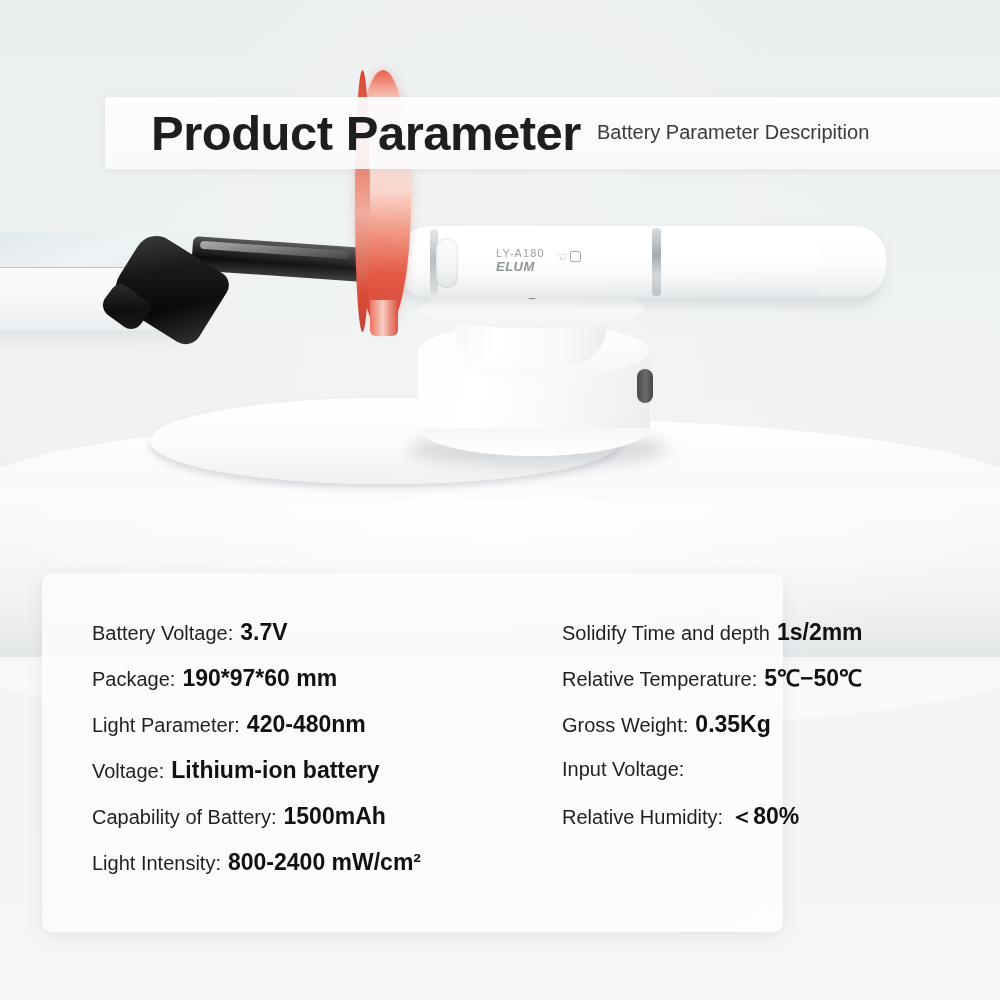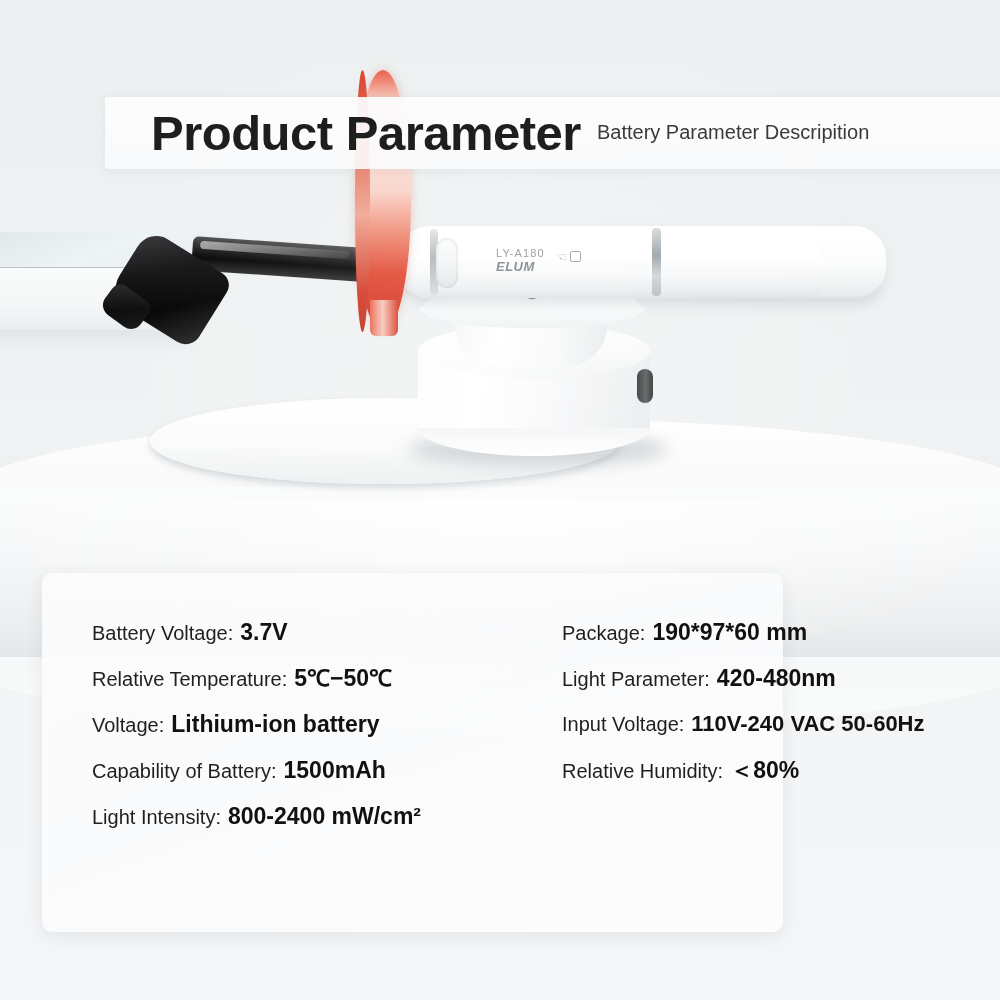--- a/index.html
+++ b/index.html
@@ -331,43 +331,50 @@
   <div class="header-sub">Battery Parameter Descripition</div>
 </div>
 
 <div class="spec-panel">
   <div class="spec-grid">
 
     <div class="spec-item">
       <span class="spec-label">Battery Voltage:</span>
       <span class="spec-value">3.7V</span>
     </div>
+    <div class="spec-item">
+      <span class="spec-label">Solidify Time and depth</span>
+      <span class="spec-value">1s/2mm</span>
+    </div>
 
     <div class="spec-item">
       <span class="spec-label">Package:</span>
       <span class="spec-value">190*97*60 mm</span>
     </div>
 
     <div class="spec-item">
       <span class="spec-label">Relative Temperature:</span>
       <span class="spec-value">5℃−50℃</span>
     </div>
     <div class="spec-item">
       <span class="spec-label">Light Parameter:</span>
       <span class="spec-value">420-480nm</span>
     </div>
 
     <div class="spec-item">
+      <span class="spec-label">Gross Weight:</span>
+      <span class="spec-value">0.35Kg</span>
+    </div>
+    <div class="spec-item">
       <span class="spec-label">Voltage:</span>
       <span class="spec-value">Lithium-ion battery</span>
     </div>
 
     <div class="spec-item">
       <span class="spec-label">Input Voltage:</span>
-      <span class="spec-value small">110V-240  VAC 50-60Hz</span>
     </div>
     <div class="spec-item">
       <span class="spec-label">Capability of Battery:</span>
       <span class="spec-value">1500mAh</span>
     </div>
 
     <div class="spec-item">
       <span class="spec-label">Relative Humidity:</span>
       <span class="spec-value">＜80%</span>
     </div>

